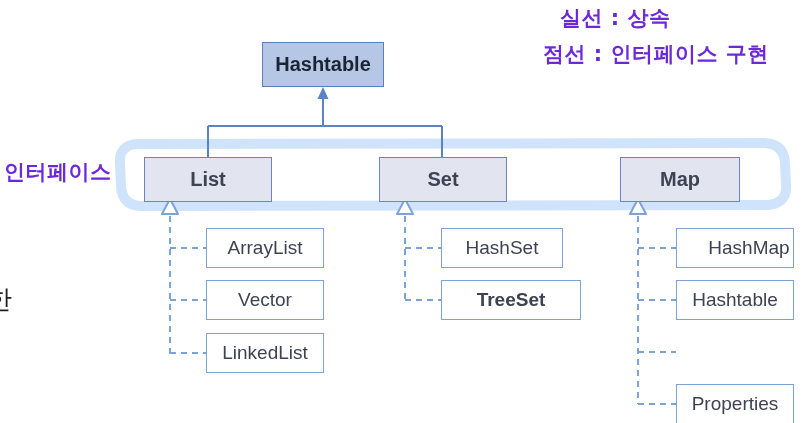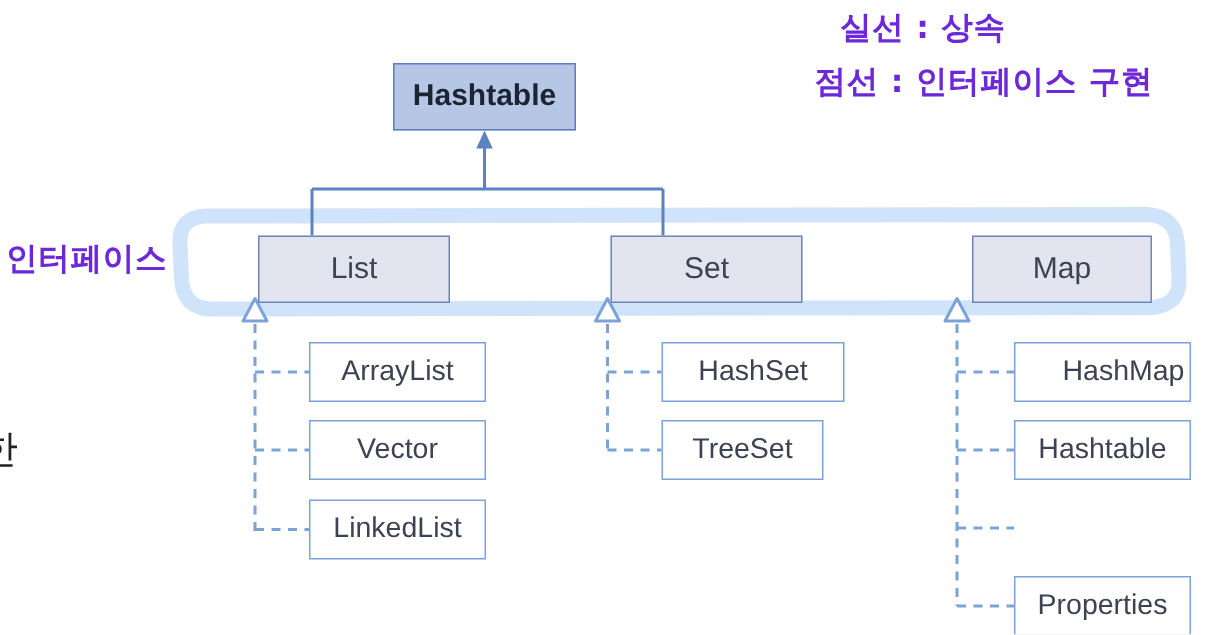--- a/index.html
+++ b/index.html
@@ -37,23 +37,22 @@
     background: #b6c7e6;
     border: 1px solid #5b7fba;
     font-size: 20px;
     font-weight: bold;
     color: #1b2433;
   }
   .node-interface {
     background: #e2e4f0;
     border: 1px solid #6d85b8;
     font-size: 20px;
-    font-weight: normal;
+    font-weight: bold;
     color: #3d4352;
-    margin-left: 28px;
   }
   .node-impl {
     background: #ffffff;
     border: 1px solid #7ba3d8;
     font-size: 19px;
     font-weight: normal;
     color: #3d4352;
   }
   .handwritten {
     position: absolute;
@@ -131,21 +130,21 @@
   </div>
 
   <div class="node node-impl" style="left:206px; top:333px; width:118px; height:40px;">
     <span>LinkedList</span>
   </div>
 
   <div class="node node-impl" style="left:441px; top:228px; width:122px; height:40px;">
     <span>HashSet</span>
   </div>
 
-  <div class="node node-impl" style="left:441px; top:280px; width:108px; height:40px;">
+  <div class="node node-impl" style="left:441px; top:280px; width:140px; height:40px;font-weight:bold;">
     <span>TreeSet</span>
   </div>
 
   <div class="node node-impl" style="left:676px; top:228px; width:118px; height:40px;padding-left:28px;">
     <span>HashMap</span>
   </div>
 
   <div class="node node-impl" style="left:676px; top:280px; width:118px; height:40px;">
     <span>Hashtable</span>
   </div>

